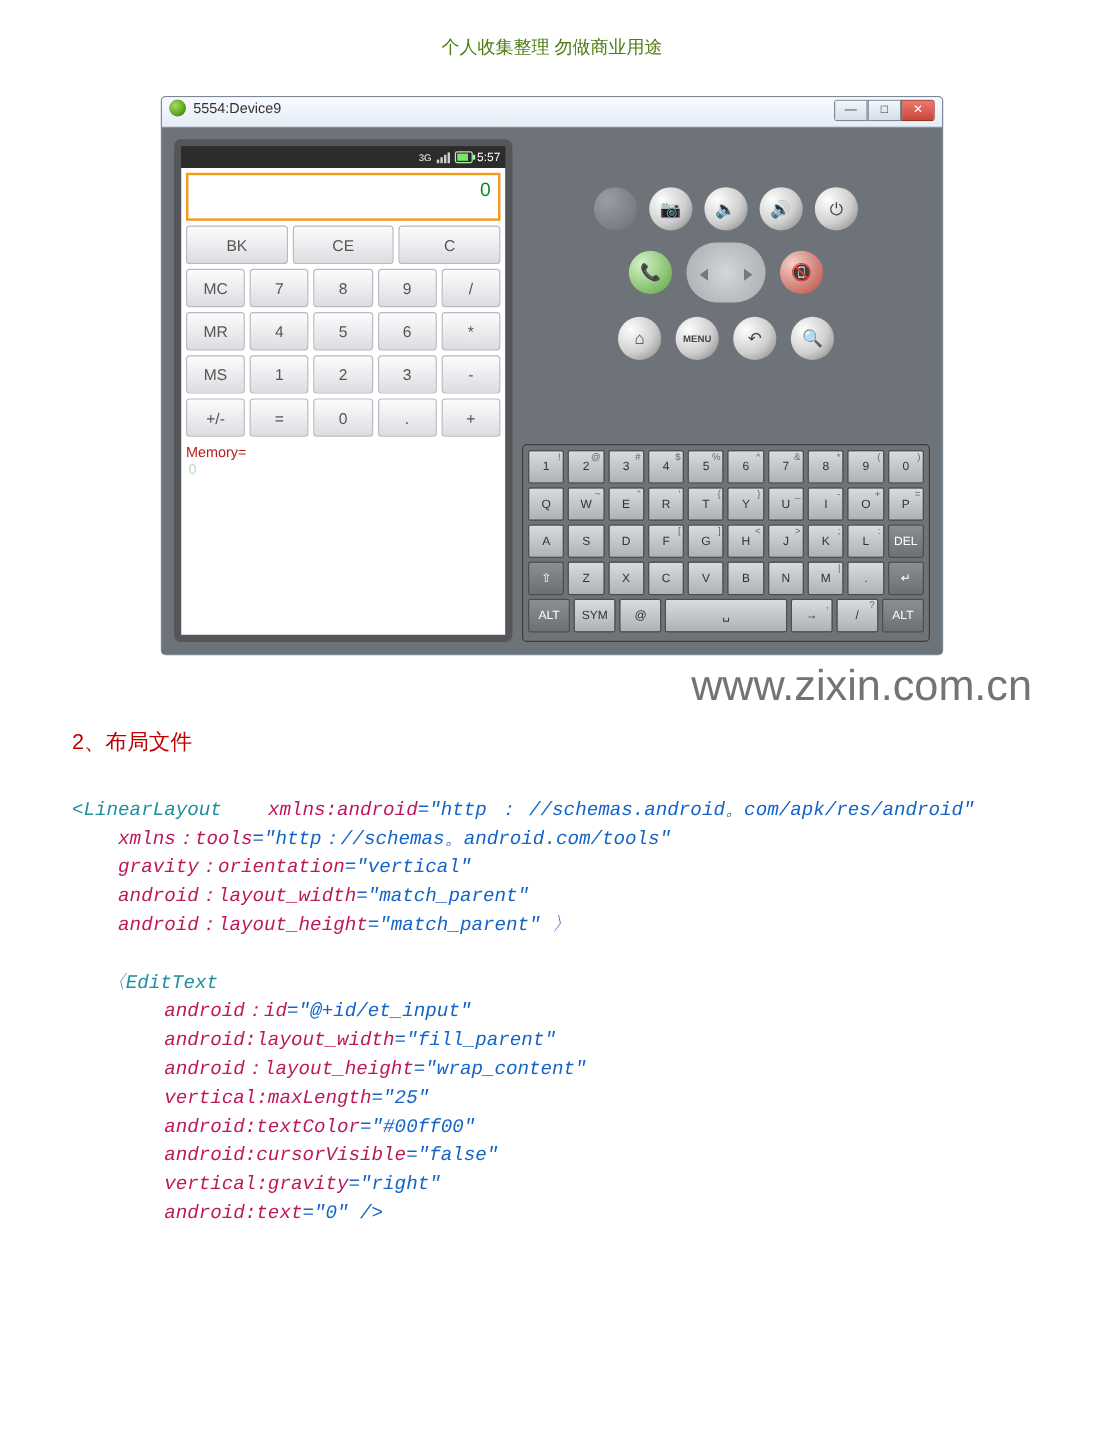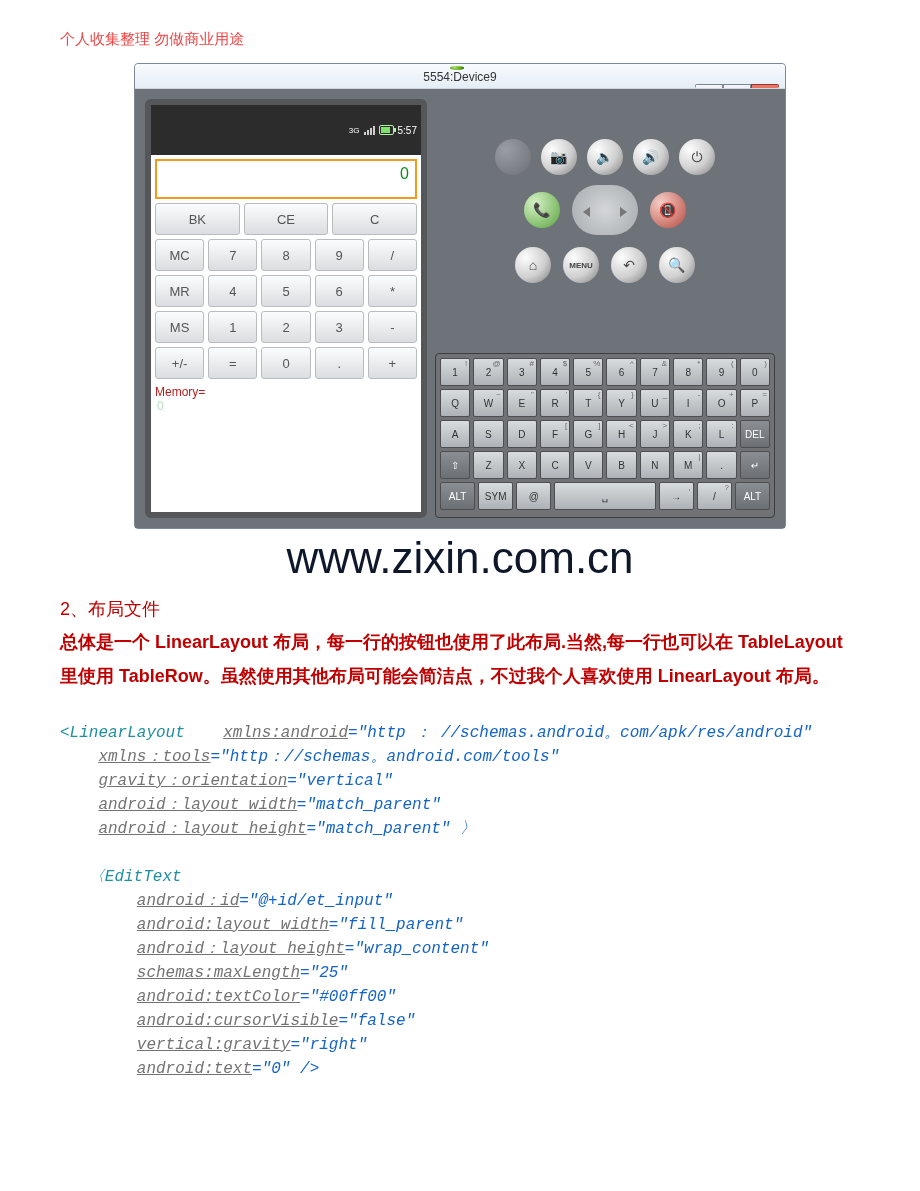--- a/index.html
+++ b/index.html
@@ -1,26 +1,26 @@
 <!DOCTYPE html>
 <html><head>
 <meta charset="utf-8">
 <style>
   body{margin:0;background:#fff;font-family:"Microsoft YaHei","SimSun",Arial,sans-serif;font-size:16px;color:#333;}
   .page{width:920px;margin:0 auto;padding:30px 60px 40px;box-sizing:border-box;}
-  .header{font-size:15px;margin-bottom:14px;color:#ef4444;}
+  .header{text-align:center;font-size:15px;margin-bottom:31px;color:#4d7c0f;}
   .emu-shell{border:1px solid #7a8898;border-radius:4px;width:650px;margin:0 auto 12px;display:flex;flex-direction:column;background:#fff;}
-  .emu-titlebar{height:22px;display:flex;align-items:center;padding:2px 6px 0;background:linear-gradient(#f8fbff,#e5edf6);border-bottom:1px solid #cdd5de;border-radius:4px 4px 0 0;font-size:12px;flex-direction:column;}
+  .emu-titlebar{height:22px;display:flex;align-items:flex-start;padding:2px 6px 0;background:linear-gradient(#f8fbff,#e5edf6);border-bottom:1px solid #cdd5de;border-radius:4px 4px 0 0;font-size:12px;}
   .emu-titlebar .t-icon{width:14px;height:14px;border-radius:50%;background:radial-gradient(circle at 35% 35%,#a6d96a,#5ca617 60%,#2e5d0c);margin-right:6px;}
   .winbtns{margin-left:auto;display:flex;border-radius:3px;overflow:hidden;}
   .wb{width:26px;height:16px;font-size:10px;line-height:16px;text-align:center;border:1px solid #7e8893;background:linear-gradient(#f3f6fb,#d6dee8);color:#2b3a46;}
   .wb.close{background:linear-gradient(#ea7a6d,#c9473a);border-color:#9b332a;color:#fff;}
   .emu-body{display:flex;background:#6d7378;gap:8px;padding:10px;}
   .phone{width:270px;border:6px solid #54565a;border-radius:6px;background:#222;display:flex;flex-direction:column;}
-  .statusbar{height:18px;background:#2c2c2c;color:#fff;display:flex;align-items:center;justify-content:flex-end;gap:4px;padding:16px 4px;font-size:10px;}
+  .statusbar{height:18px;background:#2c2c2c;color:#fff;display:flex;align-items:center;justify-content:flex-end;gap:4px;padding:0 4px;font-size:10px;}
   .statusbar .sigbars{display:flex;align-items:flex-end;gap:1px;}
   .sigbars span{width:2px;background:#cfcfcf;display:inline-block;}
   .statusbar .batt{width:13px;height:8px;border:1px solid #aef0a6;border-radius:2px;position:relative;}
   .statusbar .batt::after{content:"";position:absolute;right:-3px;top:2px;width:2px;height:4px;background:#aef0a6;}
   .statusbar .batt .fill{position:absolute;left:1px;top:1px;bottom:1px;width:70%;background:#7ee16c;}
   .appbar{height:22px;background:#3d3d3d;color:#fff;font-size:12px;font-weight:bold;display:flex;align-items:center;padding:0 6px;}
   .appbody{background:#fff;flex:1;display:flex;flex-direction:column;padding:4px;}
   .display{border:2px solid #f39a1b;height:28px;text-align:right;padding:4px 6px;color:#0c8c1e;font-size:16px;}
   .btnrow{display:flex;gap:4px;margin-top:4px;}
   .btn{flex:1;height:30px;border:1px solid #b8bcc0;border-radius:3px;background:linear-gradient(#fbfcfd,#dbdde0);font-size:13px;color:#555;display:flex;align-items:center;justify-content:center;}
@@ -35,25 +35,25 @@
   .dpad::before,.dpad::after{content:"";position:absolute;background:#888;}
   .dpad::before{left:6px;top:22px;width:0;height:0;border:5px solid transparent;border-right:7px solid #777;background:none;}
   .dpad::after{right:6px;top:22px;width:0;height:0;border:5px solid transparent;border-left:7px solid #777;background:none;}
   .cgrid3{margin-top:12px;display:flex;gap:12px;}
   .keyboard{margin-top:70px;width:330px;border:1px solid #3b3d40;padding:4px;background:#707276;border-radius:4px;}
   .krow{display:flex;gap:3px;margin-bottom:3px;}
   .key{flex:1;height:26px;border:1px solid #4c4e52;border-radius:2px;background:linear-gradient(#d9dcde,#aeb2b6);font-size:10px;font-family:Arial;display:flex;align-items:center;justify-content:center;color:#333;position:relative;}
   .key .sup{position:absolute;top:0;right:2px;font-size:8px;color:#666;}
   .key.dark{background:linear-gradient(#8b8e92,#6c6f73);color:#fff;}
   .key.wide{flex:3;}
-  .watermark{text-align:center;color:#0f172a;font-size:44px;margin:-8px 0 10px;font-family:Arial;}
+  .watermark{text-align:right;color:#737373;font-size:36px;margin:-8px 0 10px;font-family:Arial;}
   .section-h{color:#c00000;font-weight:normal;font-size:18px;line-height:1.85;}
   .code{font-family:Consolas,"Courier New",monospace;font-size:16px;font-style:italic;line-height:1.5;white-space:pre-wrap;}
   .tagc{color:#1f8f9e;}
-  .attrc{color:#737373;text-decoration:underline;}
+  .attrc{color:#be185d;}
   .valc{color:#1464c8;}
 </style>
 </head>
 <body>
 
 <div class="page">
   <div class="header">个人收集整理  勿做商业用途</div>
 
   <div class="emu-shell">
     <div class="emu-titlebar">
@@ -202,32 +202,31 @@
           </div>
       </div>
     </div>
   </div>
 
   <div class="watermark">www.zixin.com.cn</div>
 
   <div class="section-h">
     <span>2、</span><span>布局文件</span>
   </div>
-  <div class="section-h" style="font-weight:bold;color:#c00000;">总体是一个 LinearLayout 布局，每一行的按钮也使用了此布局.当然,每一行也可以在 TableLayout 里使用 TableRow。虽然使用其他布局可能会简洁点，不过我个人喜欢使用 LinearLayout 布局。</div>
 
   <div class="code" style="margin-top:4px;">
 <span class="tagc">&lt;LinearLayout</span>    <span class="attrc">xmlns:android</span><span class="valc">="http ： //schemas.android。com/apk/res/android"</span>
     <span class="attrc">xmlns：tools</span><span class="valc">="http：//schemas。android.com/tools"</span>
     <span class="attrc">gravity：orientation</span><span class="valc">="vertical"</span>
     <span class="attrc">android：layout_width</span><span class="valc">="match_parent"</span>
     <span class="attrc">android：layout_height</span><span class="valc">="match_parent" 〉</span>
 
    <span class="tagc">〈EditText</span>
         <span class="attrc">android：id</span><span class="valc">="@+id/et_input"</span>
         <span class="attrc">android:layout_width</span><span class="valc">="fill_parent"</span>
         <span class="attrc">android：layout_height</span><span class="valc">="wrap_content"</span>
-        <span class="attrc">schemas:maxLength</span><span class="valc">="25"</span>
+        <span class="attrc">vertical:maxLength</span><span class="valc">="25"</span>
         <span class="attrc">android:textColor</span><span class="valc">="#00ff00"</span>
         <span class="attrc">android:cursorVisible</span><span class="valc">="false"</span>
         <span class="attrc">vertical:gravity</span><span class="valc">="right"</span>
         <span class="attrc">android:text</span><span class="valc">="0" /&gt;</span>
   </div>
 </div>
 
 </body></html>

